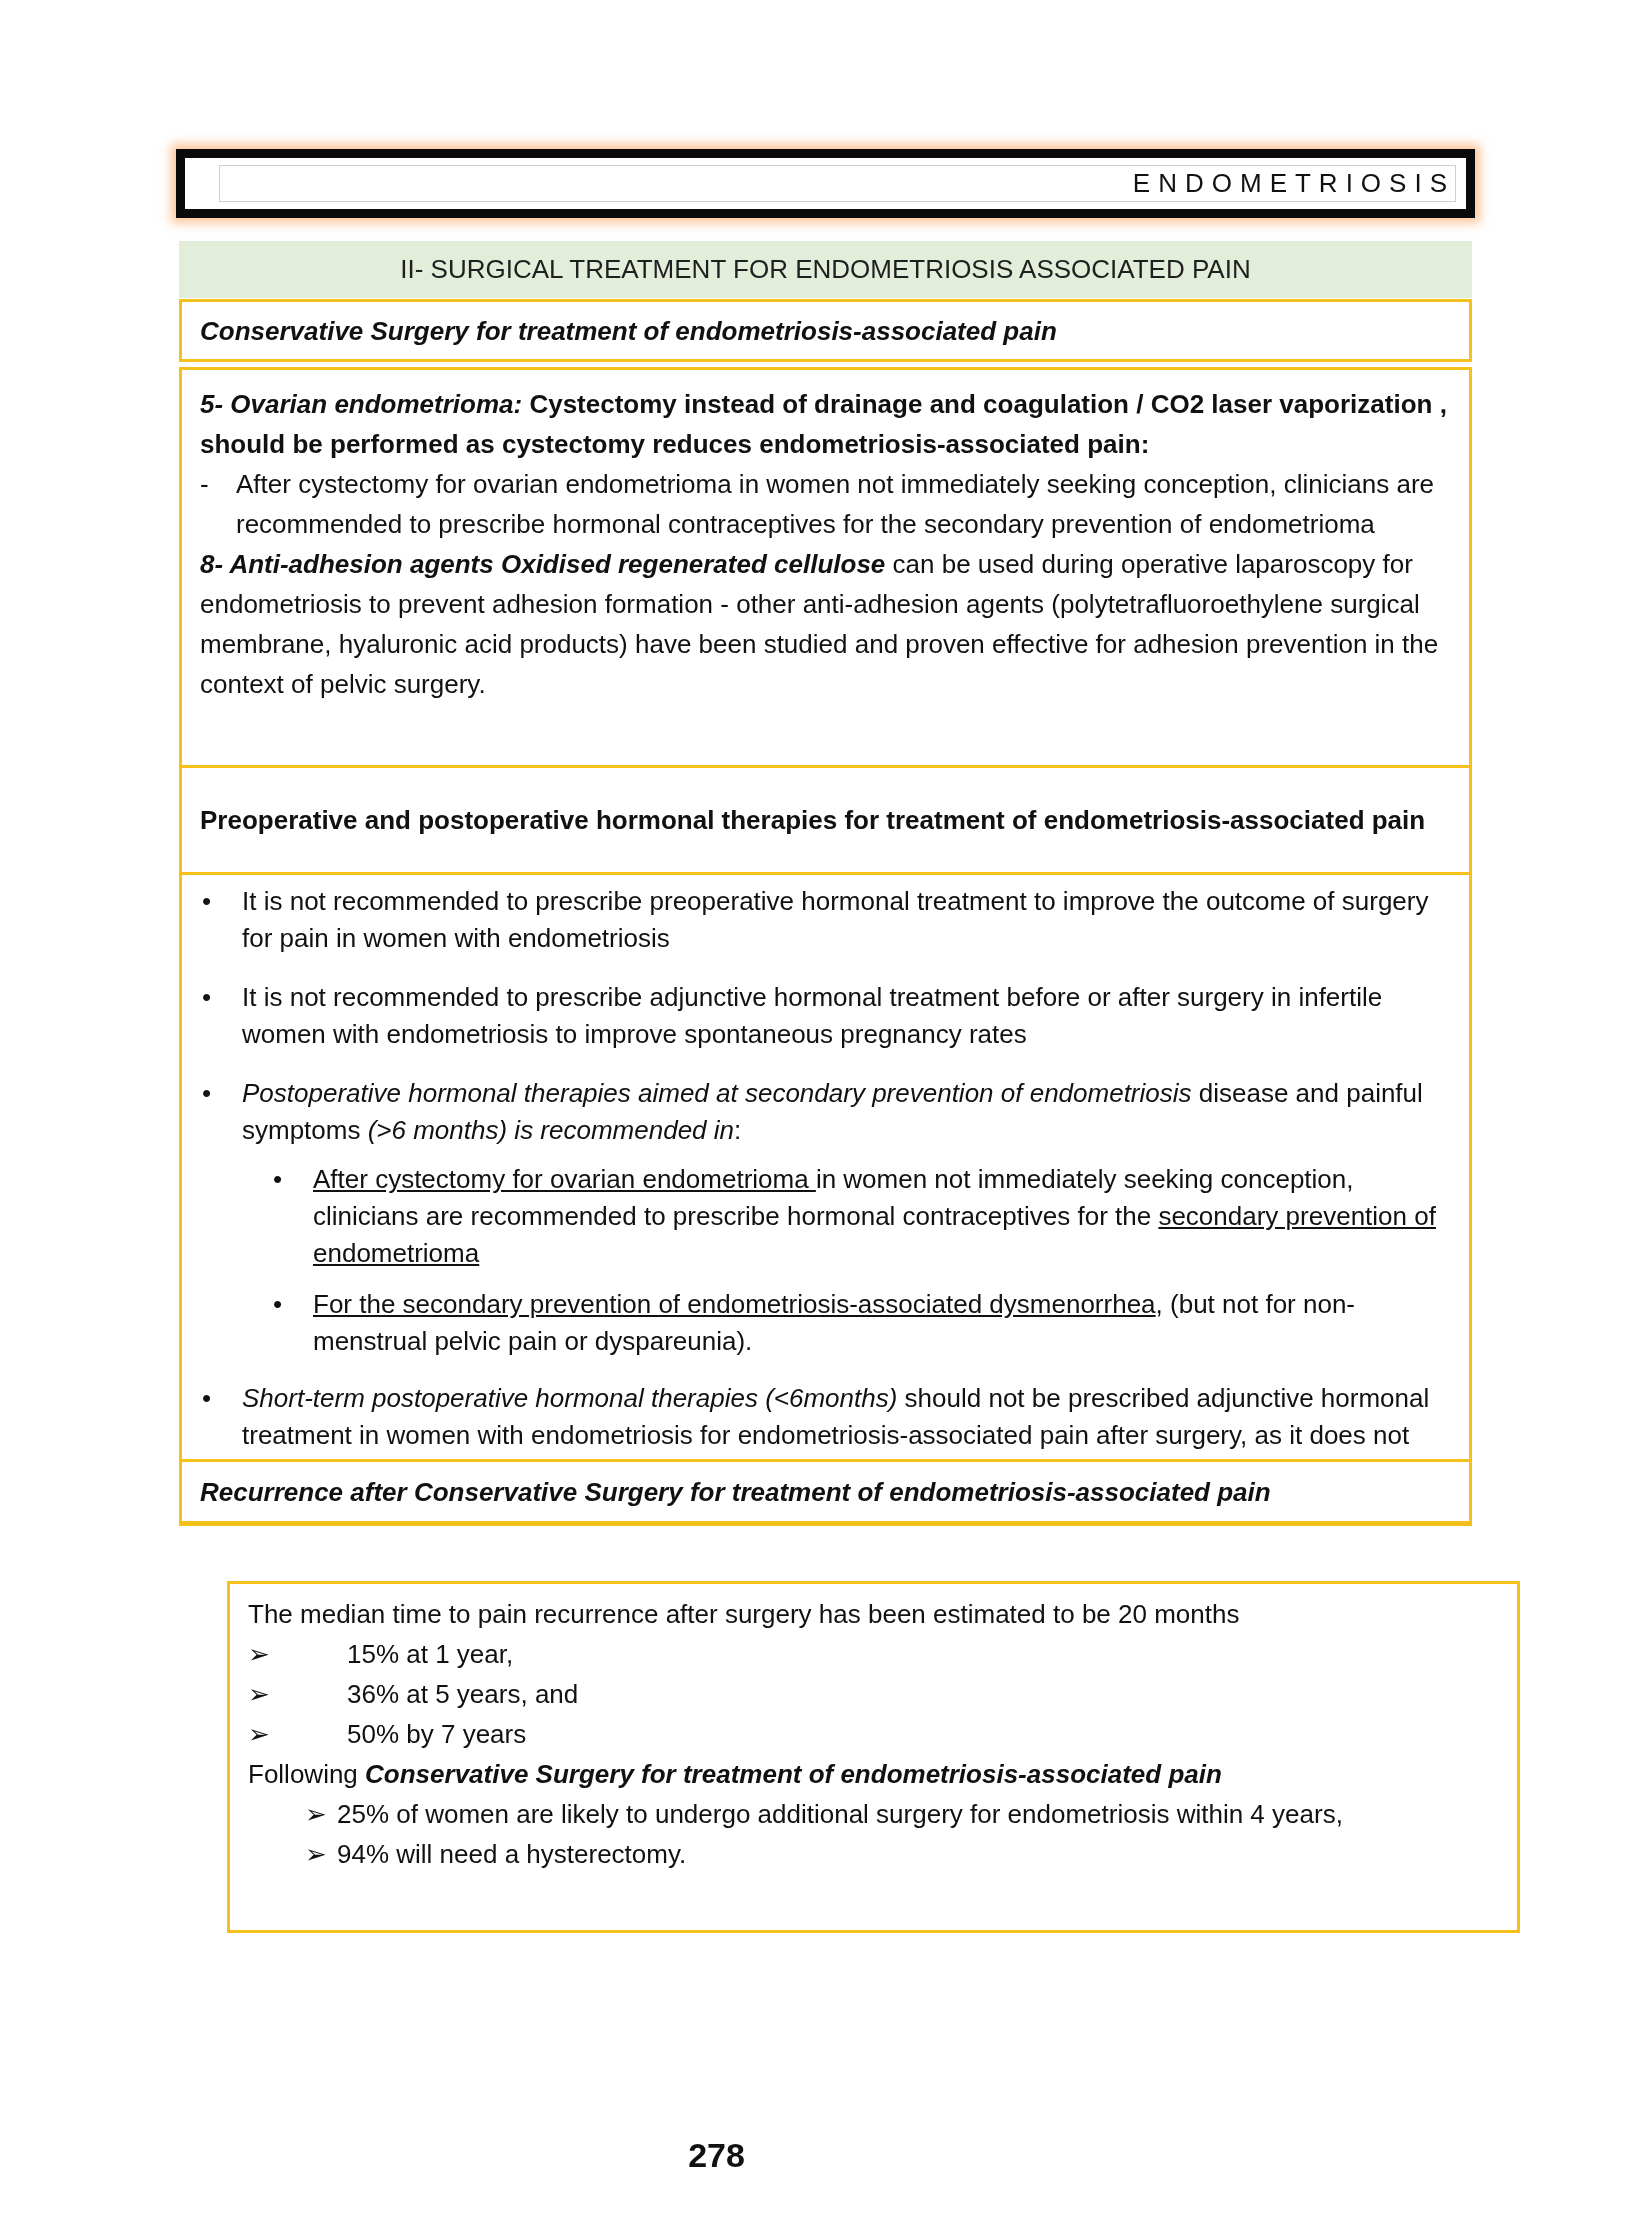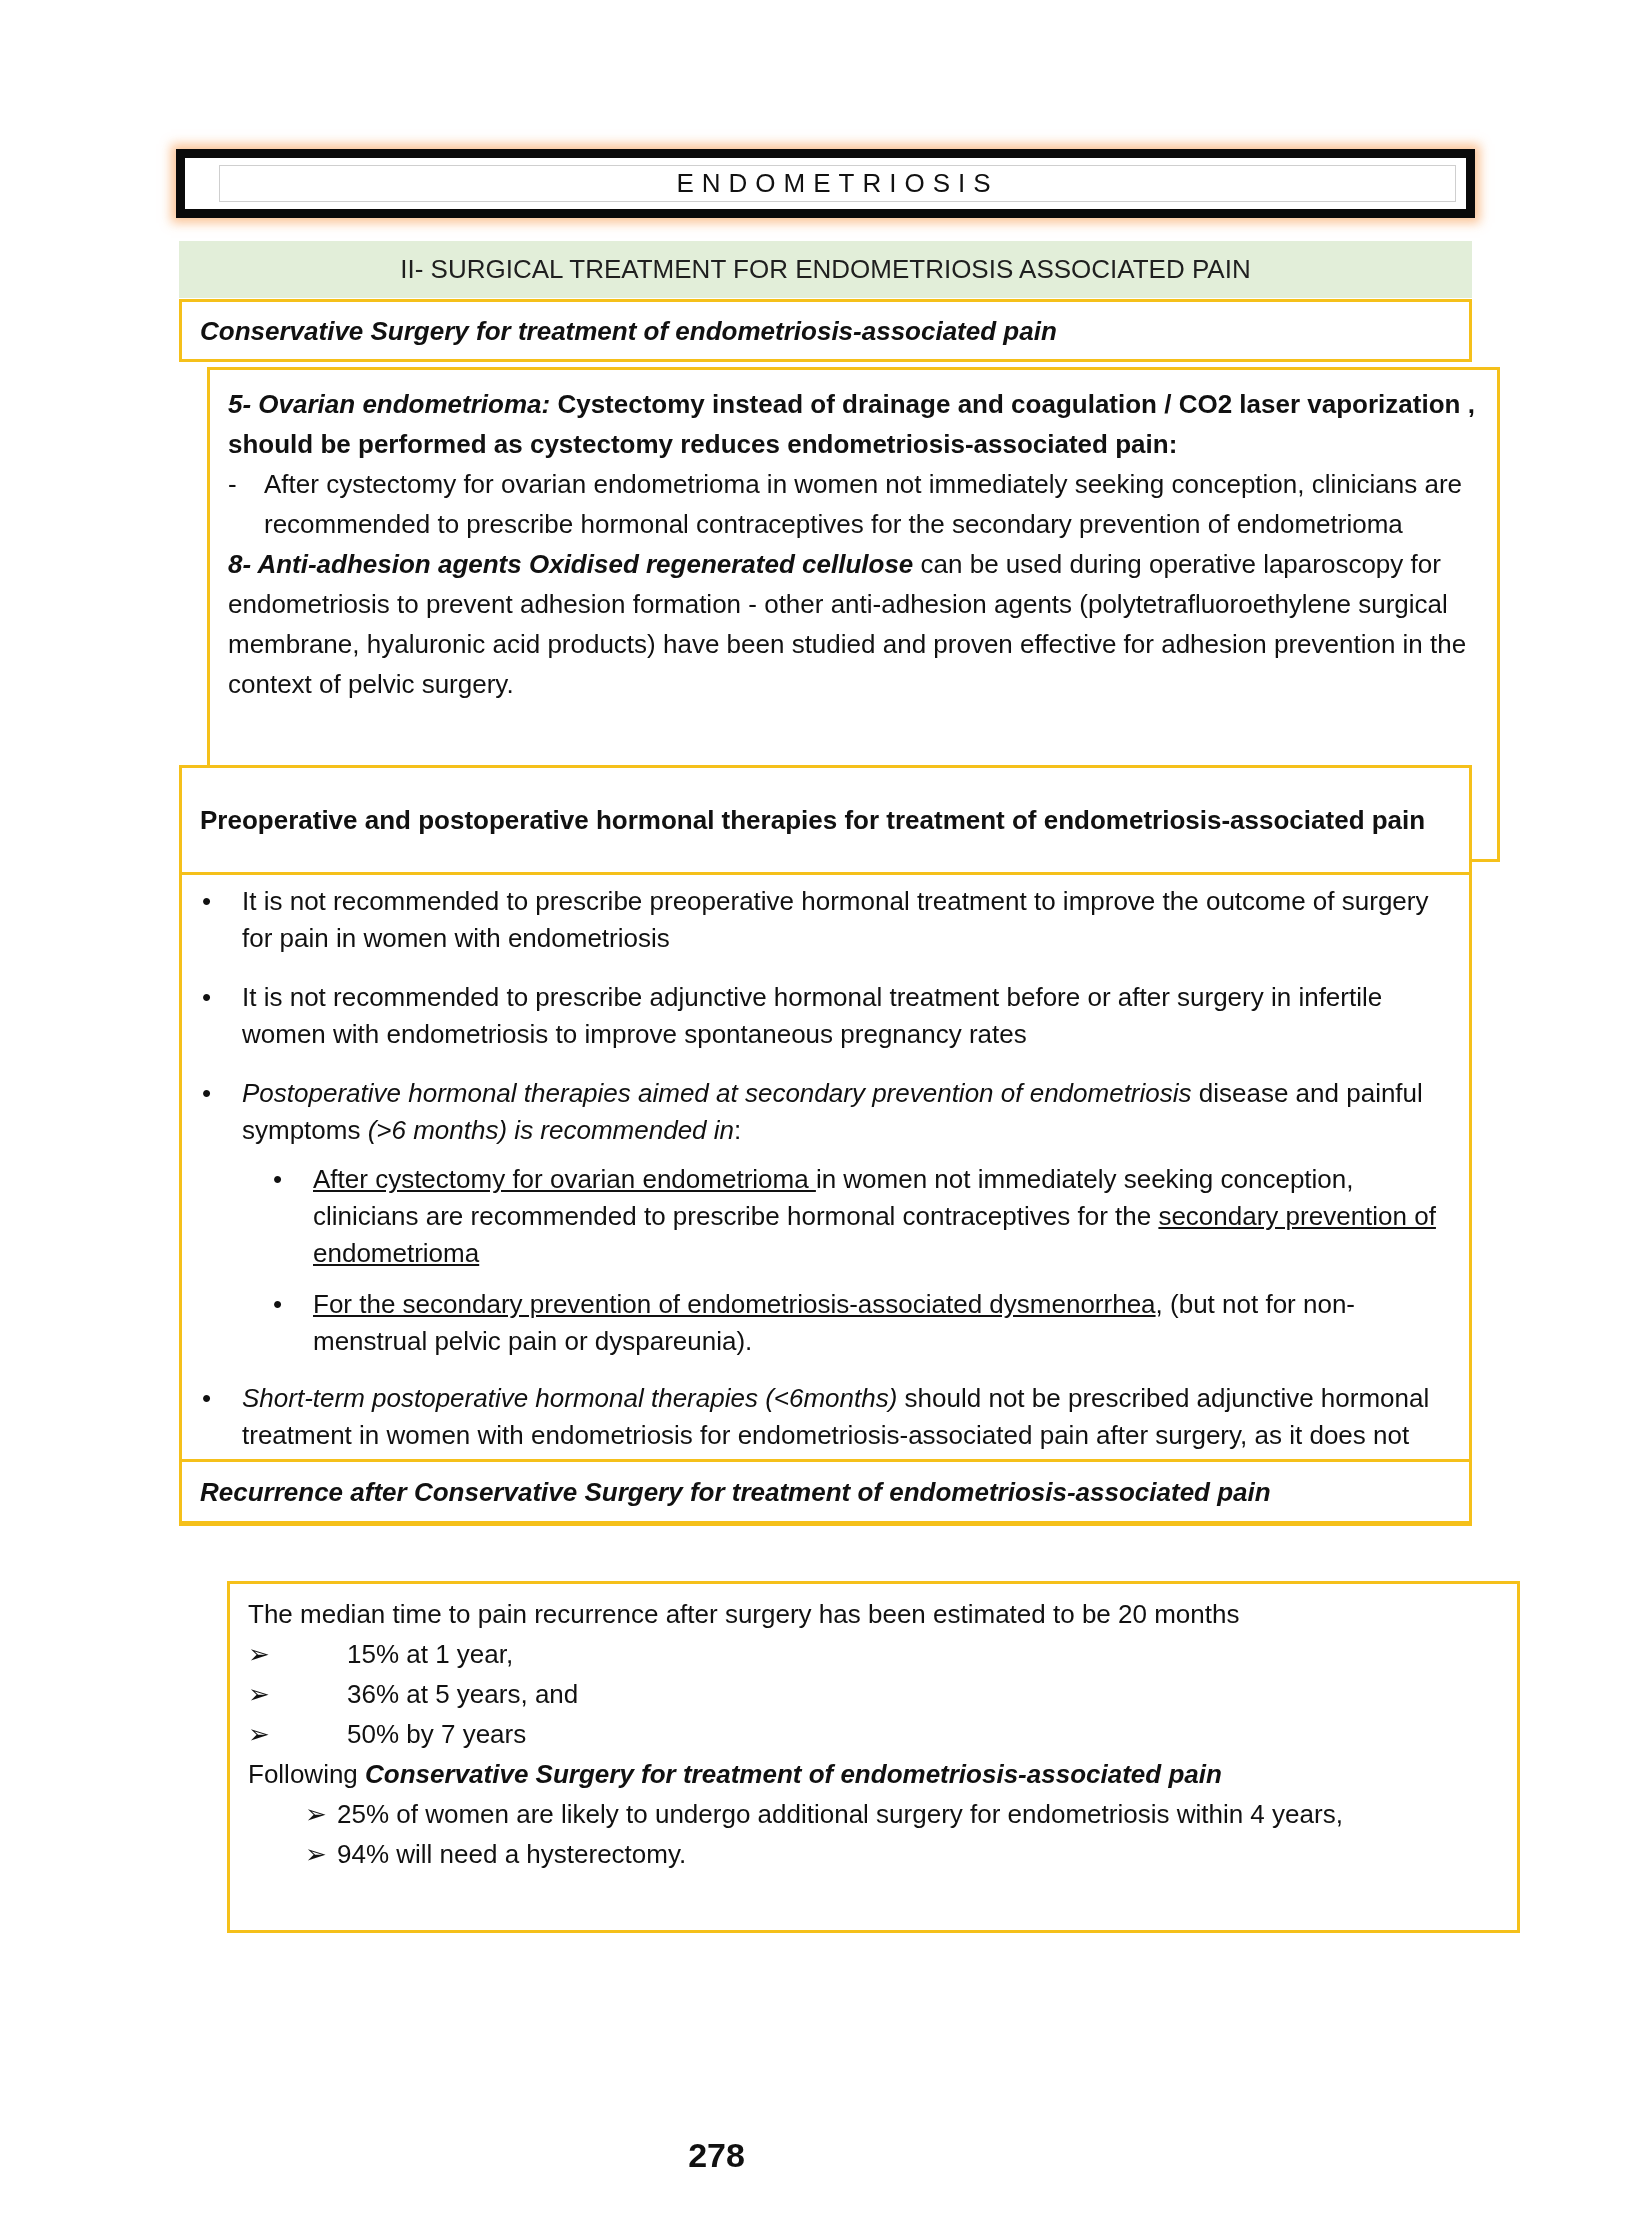--- a/index.html
+++ b/index.html
@@ -4,38 +4,38 @@
 <style>
   html, body { margin: 0; padding: 0; background: #ffffff; }
   body { width: 1645px; height: 2224px; position: relative; overflow: hidden;
          font-family: "Liberation Sans", "DejaVu Sans", sans-serif; color: #111; }
   .page { position: absolute; left: 0; top: 0; width: 1645px; height: 2224px; }
 
   .title-frame { position: absolute; left: 176px; top: 149px; width: 1299px; height: 69px;
     box-sizing: border-box; border: 9px solid #0a0a0a; background: #fff;
     box-shadow: 0 0 10px 5px rgba(247,150,70,0.55); }
   .title-inner { position: absolute; left: 10px; right: 10px; top: 7px; bottom: 7px;
-    border: 1px solid #cfcfcf; display: flex; align-items: center; justify-content: center; margin-left: 24px; }
+    border: 1px solid #cfcfcf; display: flex; align-items: center; justify-content: flex-end; margin-left: 24px; }
   .title-text { font-size: 26px; letter-spacing: 8px; color: #111; }
 
   .green-band { position: absolute; left: 179px; top: 241px; width: 1293px; height: 57px;
     background: #e2eed9; display: flex; align-items: center; justify-content: center; }
   .green-band span { font-size: 26px; color: #1f1f1f; }
 
   .box { position: absolute; left: 179px; width: 1293px; box-sizing: border-box;
     border: 3px solid #f5c01a; background: #fff; }
   .box-head { padding: 0 18px; display: flex; align-items: center; }
   .fs { font-size: 26px; line-height: 40px; }
   .bi { font-weight: bold; font-style: italic; }
   .b { font-weight: bold; }
   .i { font-style: italic; }
   .u { text-decoration: underline; }
 
   #b1 { top: 299px; height: 63px; }
-  #b2 { top: 367px; height: 495px; padding: 14px 18px 12px 18px; margin-left: 28px; }
+  #b2 { top: 367px; height: 495px; padding: 14px 18px 12px 18px; }
   #b3h { top: 765px; height: 110px; }
   #b3 { top: 872px; height: 630px; padding: 8px 18px 0 18px; }
   #b5h { top: 1459px; height: 67px; border-bottom-width: 5px; }
   #b5 { top: 1581px; height: 352px; padding: 10px 18px 0 18px; margin-left: 48px; }
 
   .dash-item { display: flex; }
   .dash-item .mk { width: 36px; flex: none; }
   .bul { display: flex; margin-bottom: 22px; }
   .bul .mk { width: 40px; flex: none; text-align: left; padding-left: 2px; }
   .sub { display: flex; margin-bottom: 14px; margin-left: 73px; }

